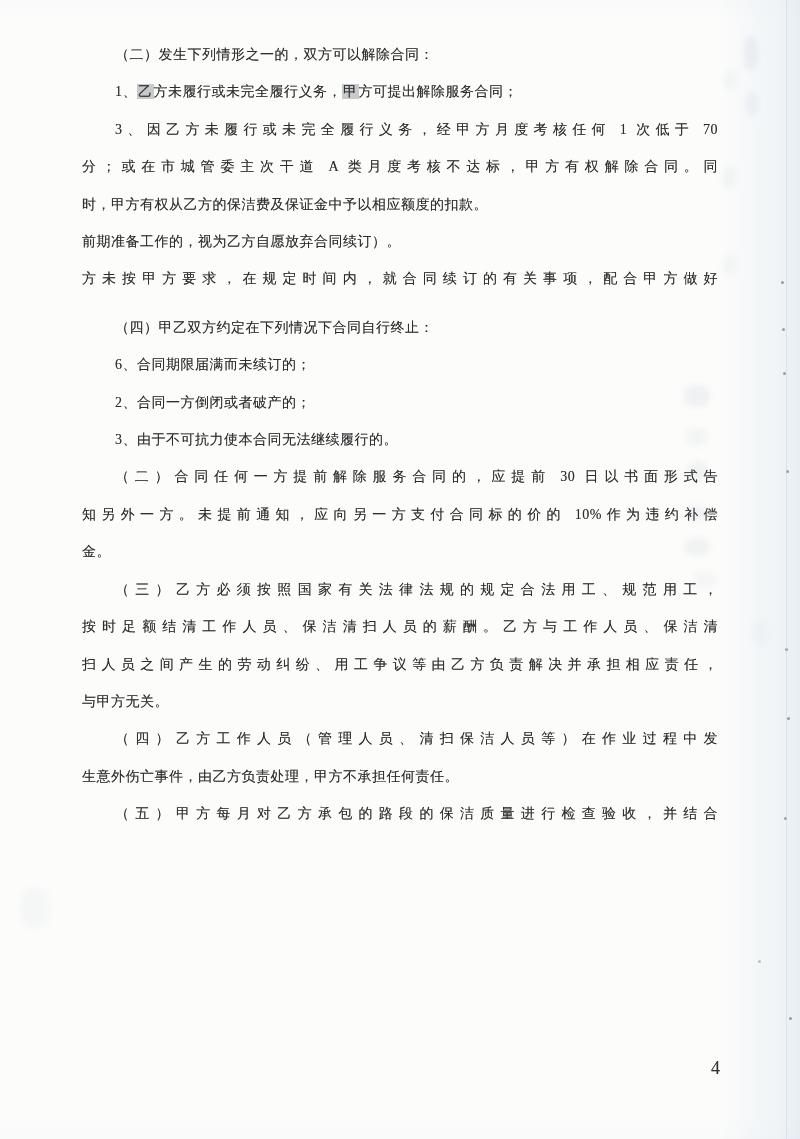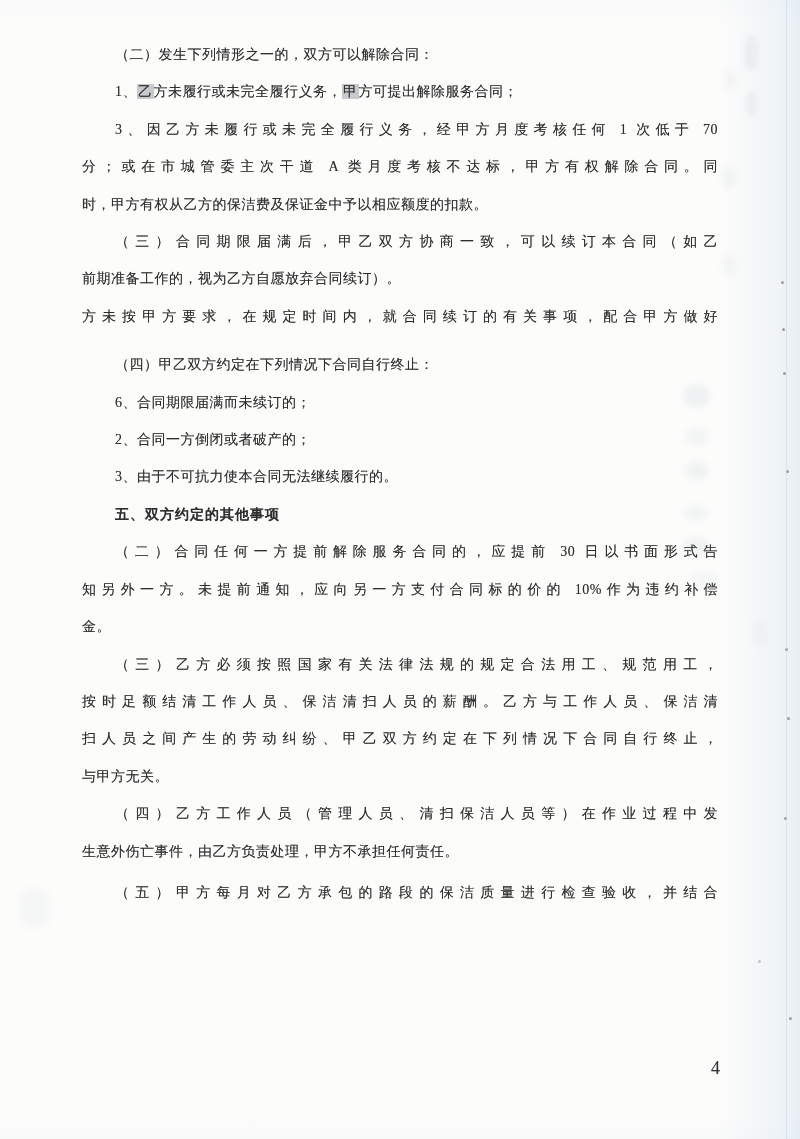--- a/index.html
+++ b/index.html
@@ -50,48 +50,44 @@
     </div>
     <div class="block paragraph">
       <div class="line first">1、<span class="hl" style="background: rgb(199, 202, 204);">乙</span>方未履行或未完全履行义务，<span class="hl" style="background: rgb(199, 202, 204);">甲</span>方可提出解除服务合同；</div>
     </div>
     <div class="block paragraph">
       <div class="line first fill">3、因乙方未履行或未完全履行义务，经甲方月度考核任何 1 次低于 70</div>
       <div class="line fill">分；或在市城管委主次干道 A 类月度考核不达标，甲方有权解除合同。同</div>
       <div class="line">时，甲方有权从乙方的保洁费及保证金中予以相应额度的扣款。</div>
     </div>
     <div class="block paragraph">
-      <div class="line first fill">（三）合同期限届满后，甲乙双方协商一致，可以续订本合同（如乙</div>
       <div class="line">前期准备工作的，视为乙方自愿放弃合同续订）。</div>
       <div class="line fill">方未按甲方要求，在规定时间内，就合同续订的有关事项，配合甲方做好</div>
     </div>
     <div class="block paragraph">
       <div class="line first">（四）甲乙双方约定在下列情况下合同自行终止：</div>
     </div>
     <div class="block paragraph">
       <div class="line first">6、合同期限届满而未续订的；</div>
     </div>
     <div class="block paragraph">
       <div class="line first">2、合同一方倒闭或者破产的；</div>
     </div>
     <div class="block paragraph">
       <div class="line first">3、由于不可抗力使本合同无法继续履行的。</div>
     </div>
-    <div class="block heading">
-      <div class="line first">五、双方约定的其他事项</div>
-    </div>
     <div class="block paragraph">
       <div class="line first fill">（二）合同任何一方提前解除服务合同的，应提前 30 日以书面形式告</div>
       <div class="line fill">知另外一方。未提前通知，应向另一方支付合同标的价的 10%作为违约补偿</div>
       <div class="line">金。</div>
     </div>
     <div class="block paragraph">
       <div class="line first fill">（三）乙方必须按照国家有关法律法规的规定合法用工、规范用工，</div>
       <div class="line fill">按时足额结清工作人员、保洁清扫人员的薪酬。乙方与工作人员、保洁清</div>
-      <div class="line fill">扫人员之间产生的劳动纠纷、甲乙双方约定在下列情况下合同自行终止，</div>
+      <div class="line fill">扫人员之间产生的劳动纠纷、用工争议等由乙方负责解决并承担相应责任，</div>
       <div class="line">与甲方无关。</div>
     </div>
     <div class="block paragraph">
       <div class="line first fill">（四）乙方工作人员（管理人员、清扫保洁人员等）在作业过程中发</div>
       <div class="line">生意外伤亡事件，由乙方负责处理，甲方不承担任何责任。</div>
     </div>
     <div class="block paragraph">
       <div class="line first fill">（五）甲方每月对乙方承包的路段的保洁质量进行检查验收，并结合</div>
     </div>
   </div>

